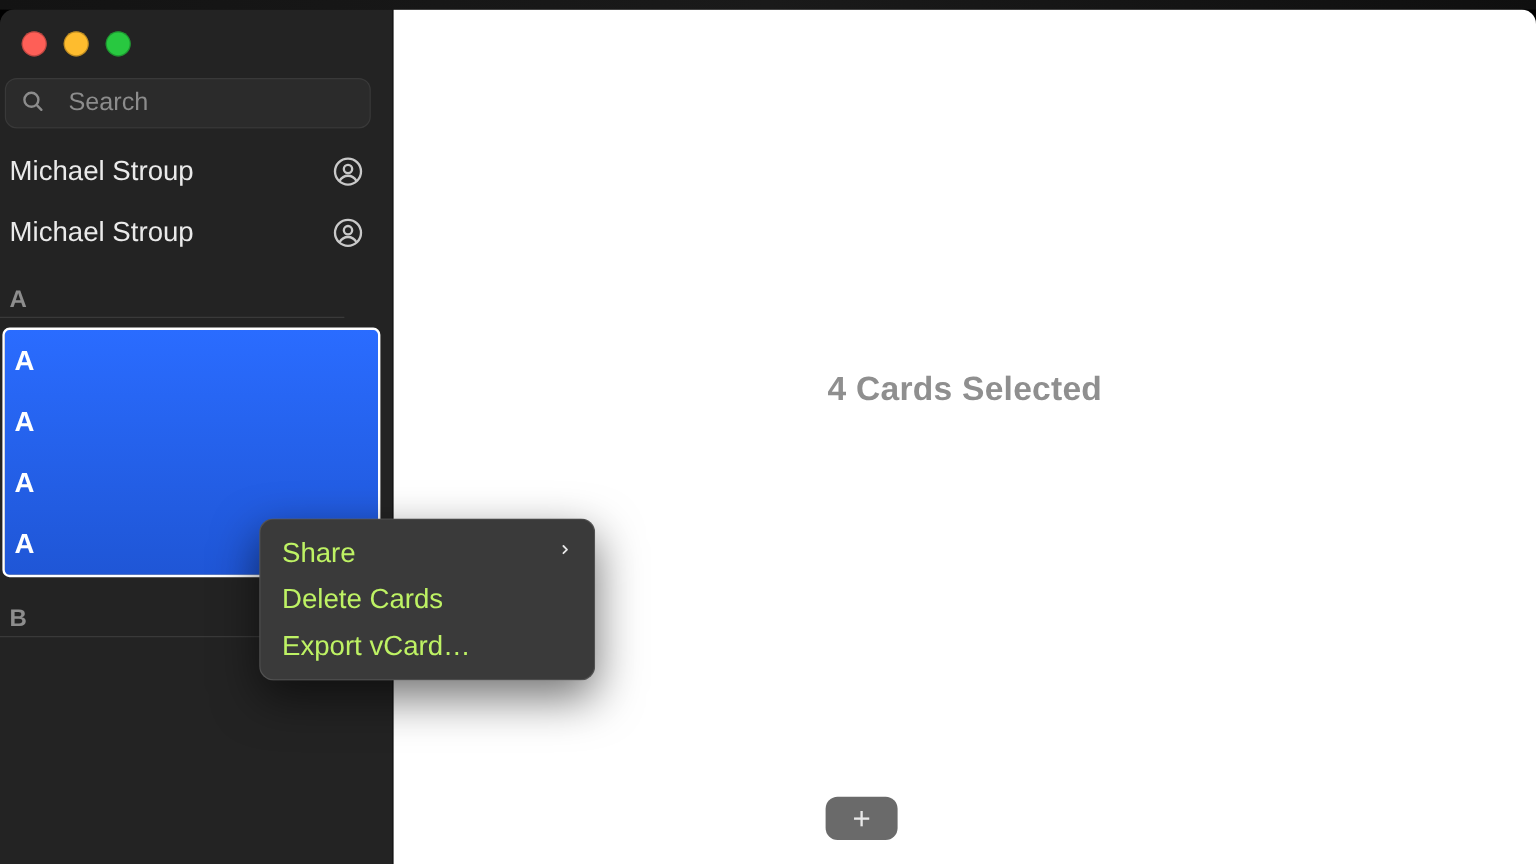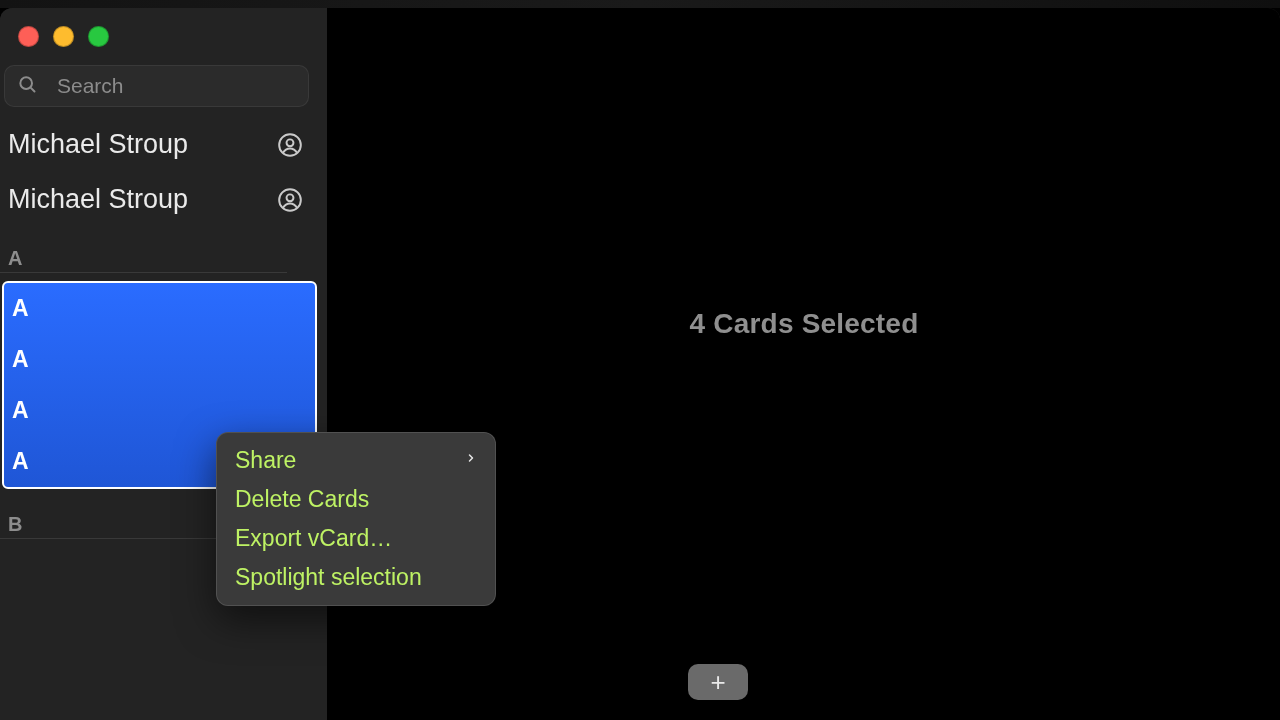--- a/index.html
+++ b/index.html
@@ -47,38 +47,38 @@
     margin-right: 40px;
   }
   .alpha-header {
     color: #8d8d8d; font-size: 20px; font-weight: 700;
     padding: 6px 12px 2px 8px; border-bottom: 1px solid rgba(255,255,255,.10);
     margin-right: 40px; margin-top: 14px;
   }
 
   .contact-row {
     display: flex; align-items: center; justify-content: space-between;
-    padding: 12px 24px 12px 8px; color: #eaeaea; font-size: 27px; font-weight: 500;
+    padding: 12px 24px 12px 8px; color: #eaeaea; font-size: 23px; font-weight: 500;
   }
   .badge-circle { width: 26px; height: 26px; display: inline-flex; align-items: center; justify-content: center; }
 
   .selected-group {
     border: 2px solid #fff; border-radius: 6px; margin: 8px 10px 4px 2px;
     overflow: hidden;
     background: linear-gradient(180deg, #2a6cff 0%, #1f56d6 100%);
   }
   .selected-group .sel-item {
     color: #fff; font-size: 23px; font-weight: 600;
     padding: 12px 12px 12px 8px;
   }
 
   
   .detail {
     position: relative; flex: 1; height: 100%;
-    background: #000000;
+    background: #ffffff;
   }
   .detail .status {
     position: absolute; left: 50%; top: 300px; transform: translateX(-50%);
     color: #8f8f8f; font-size: 28px; font-weight: 700; letter-spacing: .2px;
   }
   .add-btn {
     position: absolute; left: 360px; bottom: 20px; transform: translateX(0);
     width: 60px; height: 36px; border-radius: 10px; background: #6a6a6a;
     display: flex; align-items: center; justify-content: center; color: #e9e9e9;
     font-size: 26px; font-weight: 300;
@@ -172,17 +172,14 @@
             <polyline points="9 18 15 12 9 6"></polyline>
           </svg>
       </span>
     </div>
     <div class="context-item">
       <span>Delete Cards</span>
     </div>
     <div class="context-item">
       <span>Export vCard…</span>
     </div>
-    <div class="context-item">
-      <span>Spotlight selection</span>
-    </div>
   </div>
 </div>
 
 </body></html>

